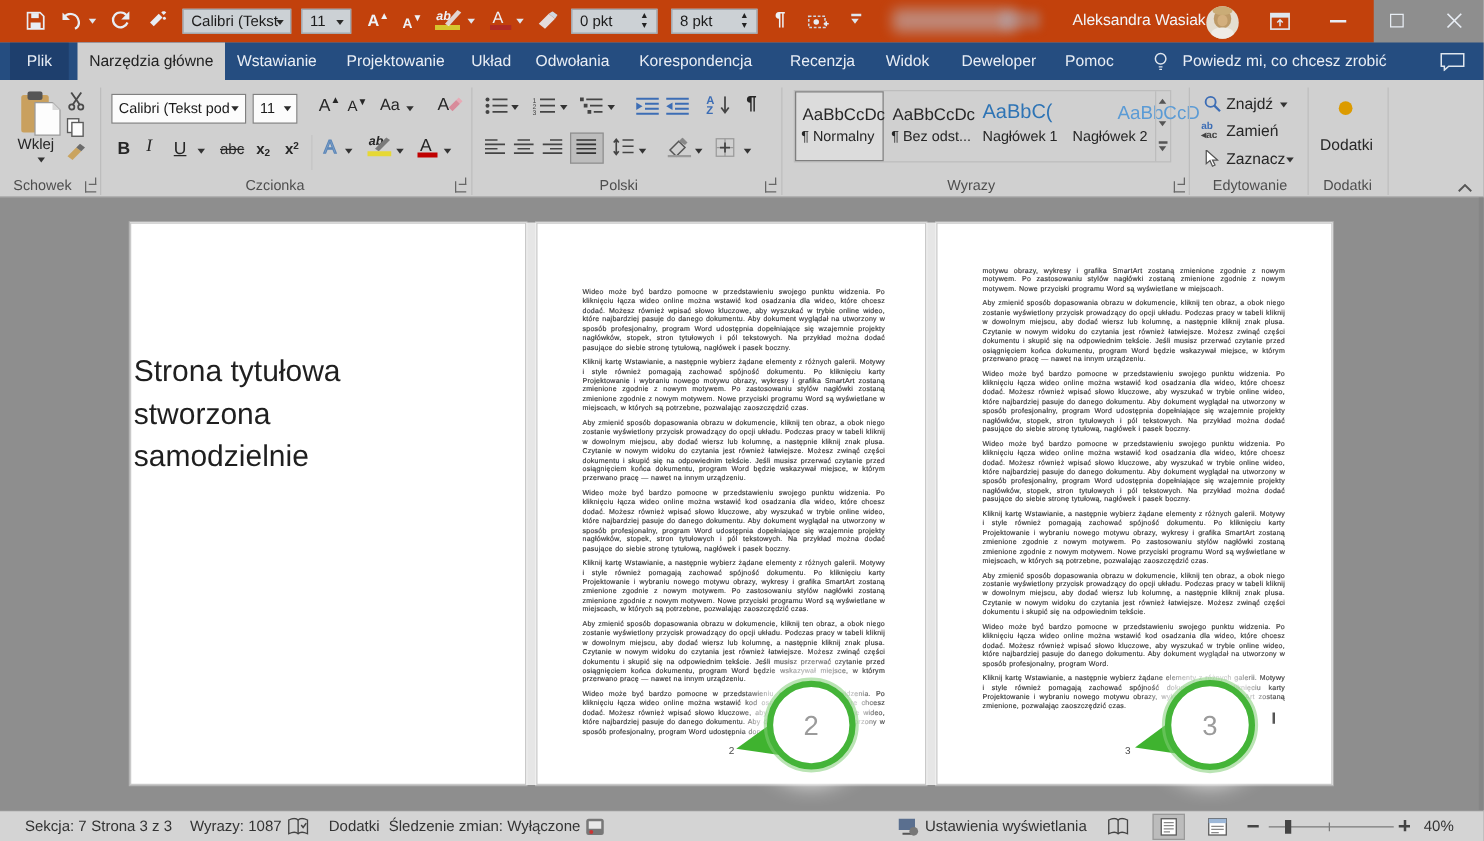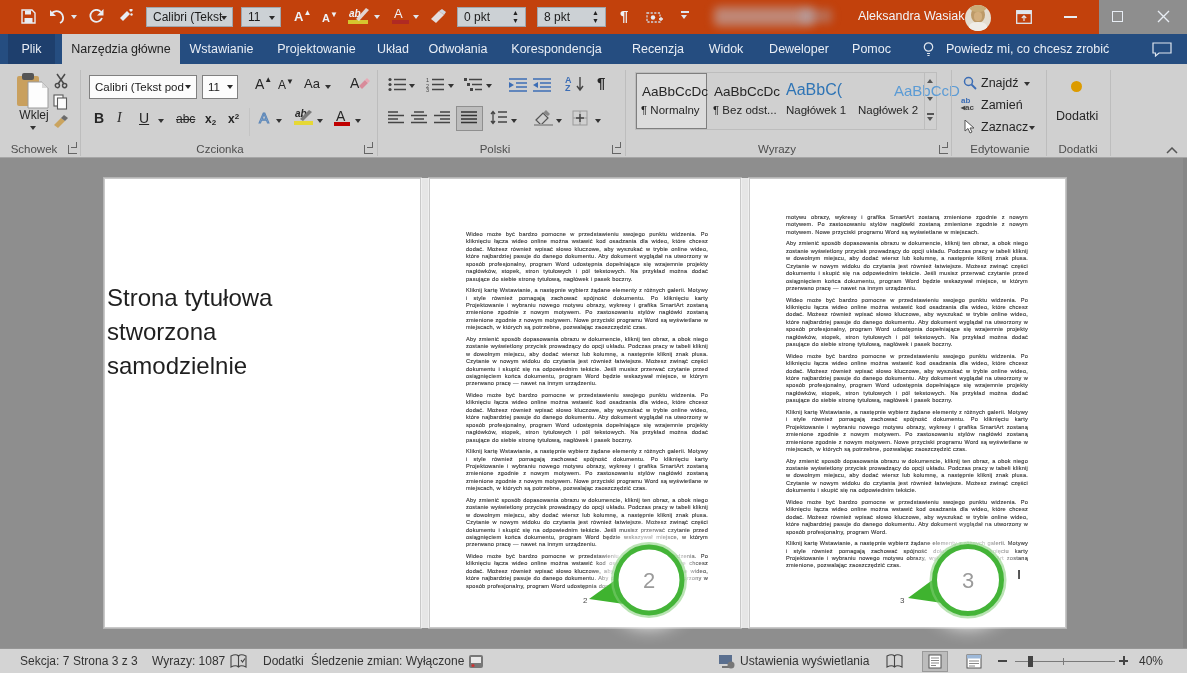--- a/index.html
+++ b/index.html
@@ -148,21 +148,21 @@
 </div>
 
 <div id="ribbon" class="abs">
 
   <svg class="abs" style="left:16px; top:9px;" width="33" height="38" viewBox="0 0 33 38">
     <rect x="1" y="3" width="22" height="30" rx="2" fill="#c9a05e"></rect>
     <rect x="6" y="0" width="12" height="7" rx="2" fill="#555555"></rect>
     <path d="M12 9 h14 l6 6 v20 h-20 z" fill="#fdfdfd" stroke="#9a9a9a" stroke-width="1"></path>
     <path d="M26 9 l6 6 h-6 z" fill="#d9d9d9"></path>
   </svg>
-  <div class="rtxt" style="left:14px; top:44px; width:40px; text-align:center; font-size:12px;">Wklej</div>
+  <div class="rtxt" style="left:14px; top:44px; width:40px; font-size:12px;">Wklej</div>
   <div class="qcaret" style="left:30px; top:62px; border-top-color:#333;"></div>
 
   <svg class="abs" style="left:54px; top:9px;" width="16" height="16" viewBox="0 0 16 16">
     <path d="M3 1 L10 11 M11 1 L4 11" stroke="#4a4a4a" stroke-width="1.5"></path>
     <circle cx="3.4" cy="12.6" r="2.1" fill="none" stroke="#4a4a4a" stroke-width="1.4"></circle>
     <circle cx="10.6" cy="12.6" r="2.1" fill="none" stroke="#4a4a4a" stroke-width="1.4"></circle>
   </svg>
 
   <svg class="abs" style="left:53px; top:30px;" width="15" height="16" viewBox="0 0 15 16">
     <rect x="1" y="1" width="9" height="11" fill="#fcfcfc" stroke="#5a5a5a" stroke-width="1.1"></rect>

